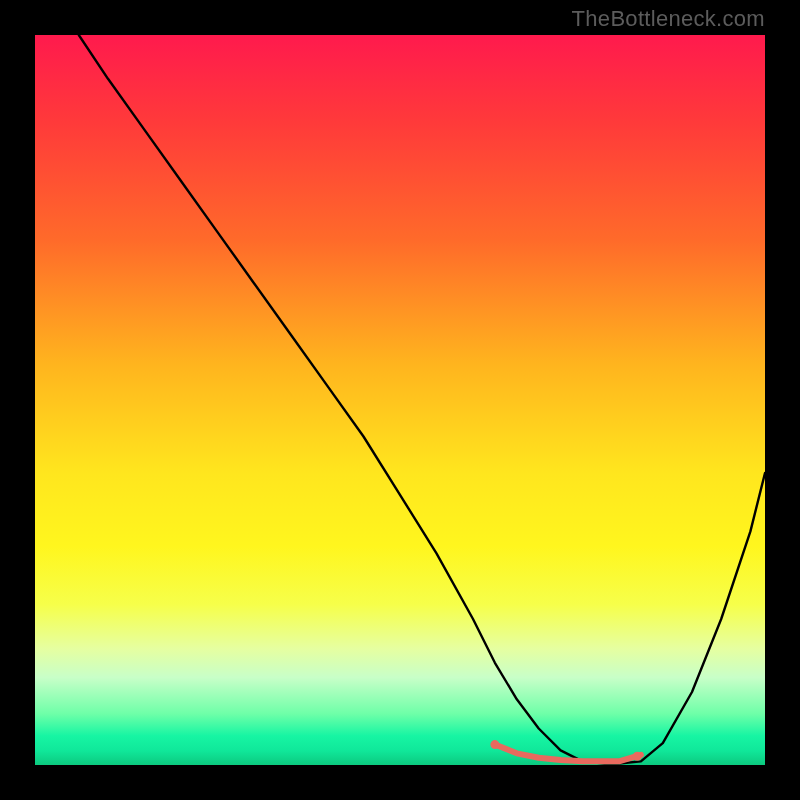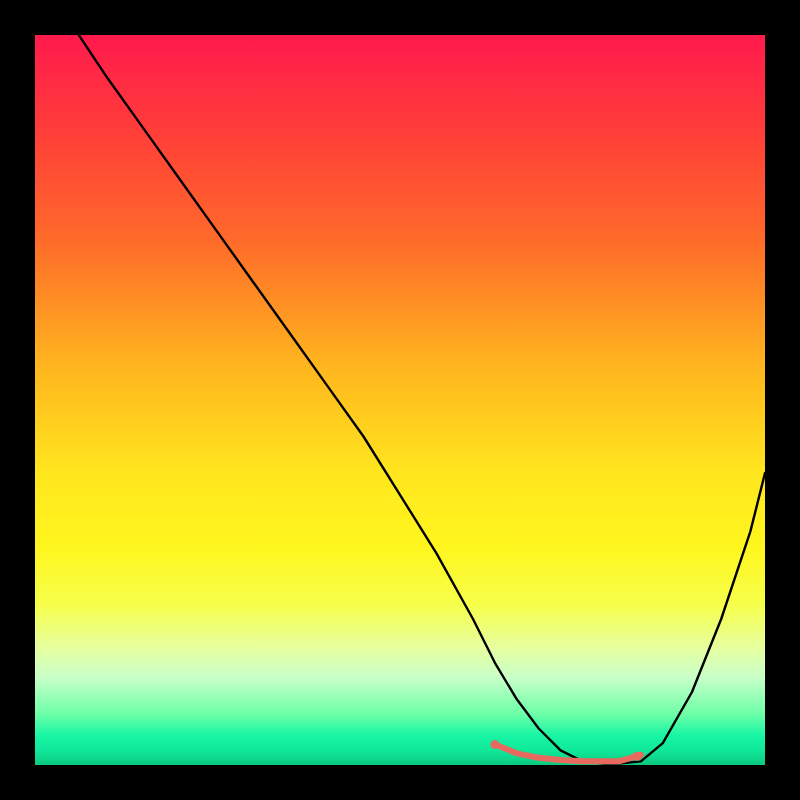--- a/index.html
+++ b/index.html
@@ -60,20 +60,21 @@
     pointer-events: none;
   }
 </style>
 </head>
 <body>
 
 <div class="frame">
 
   <div class="plot-area"></div>
 
+  <div class="watermark">TheBottleneck.com</div>
 
   <svg class="curve" viewBox="0 0 730 730" preserveAspectRatio="none">
     <path id="path-main" fill="none" stroke="#000000" stroke-width="2.4" stroke-linecap="round" stroke-linejoin="round" d="M43.80 0.00 L73.00 43.80 L109.50 94.90 L146.00 146.00 L182.50 197.10 L219.00 248.20 L255.50 299.30 L292.00 350.40 L328.50 401.50 L365.00 459.90 L401.50 518.30 L438.00 584.00 L459.90 627.80 L481.80 664.30 L503.70 693.50 L525.60 715.40 L547.50 726.35 L569.40 728.54 L584.00 728.54 L605.90 726.35 L627.80 708.10 L657.00 657.00 L686.20 584.00 L715.40 496.40 L730.00 438.00"></path>
     <path id="path-highlight" fill="none" stroke="#e86a5e" stroke-width="6" stroke-linecap="round" stroke-linejoin="round" d="M459.90 709.56 L481.80 718.32 L503.70 722.70 L525.60 724.89 L547.50 726.35 L569.40 726.35 L584.00 726.35 L605.90 719.78"></path>
     <g id="dots">
         <circle cx="459.90" cy="709.56" r="4.5" fill="#e86a5e"></circle>
         <circle cx="602.25" cy="721.24" r="4.5" fill="#e86a5e"></circle>
       </g>
   </svg>
 

